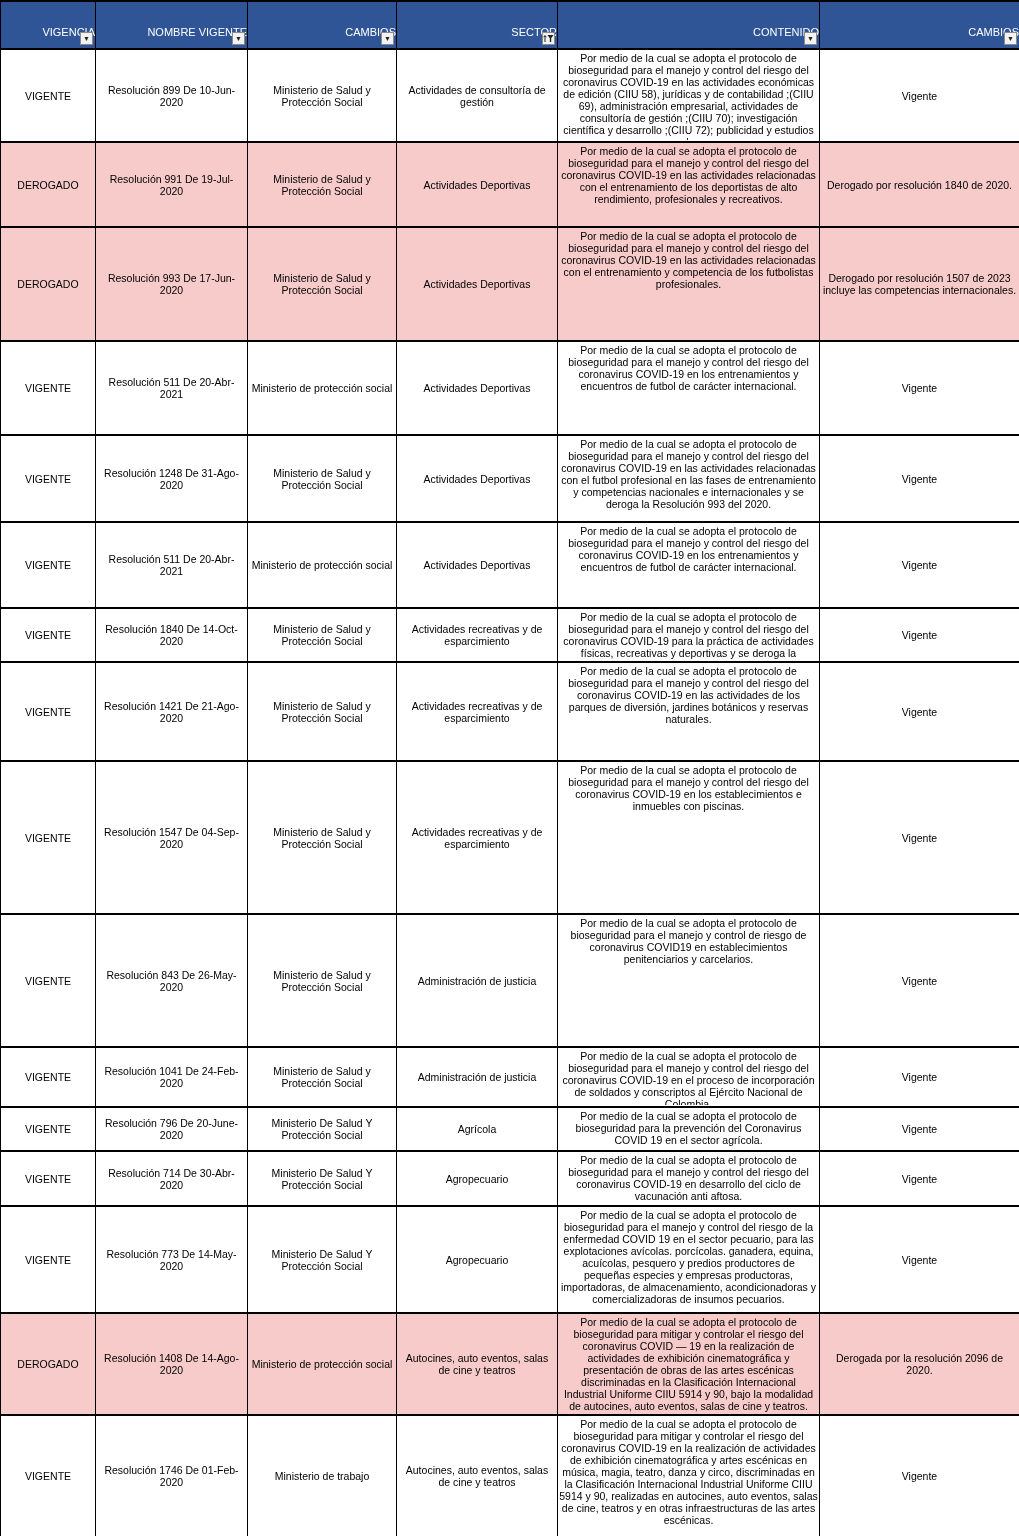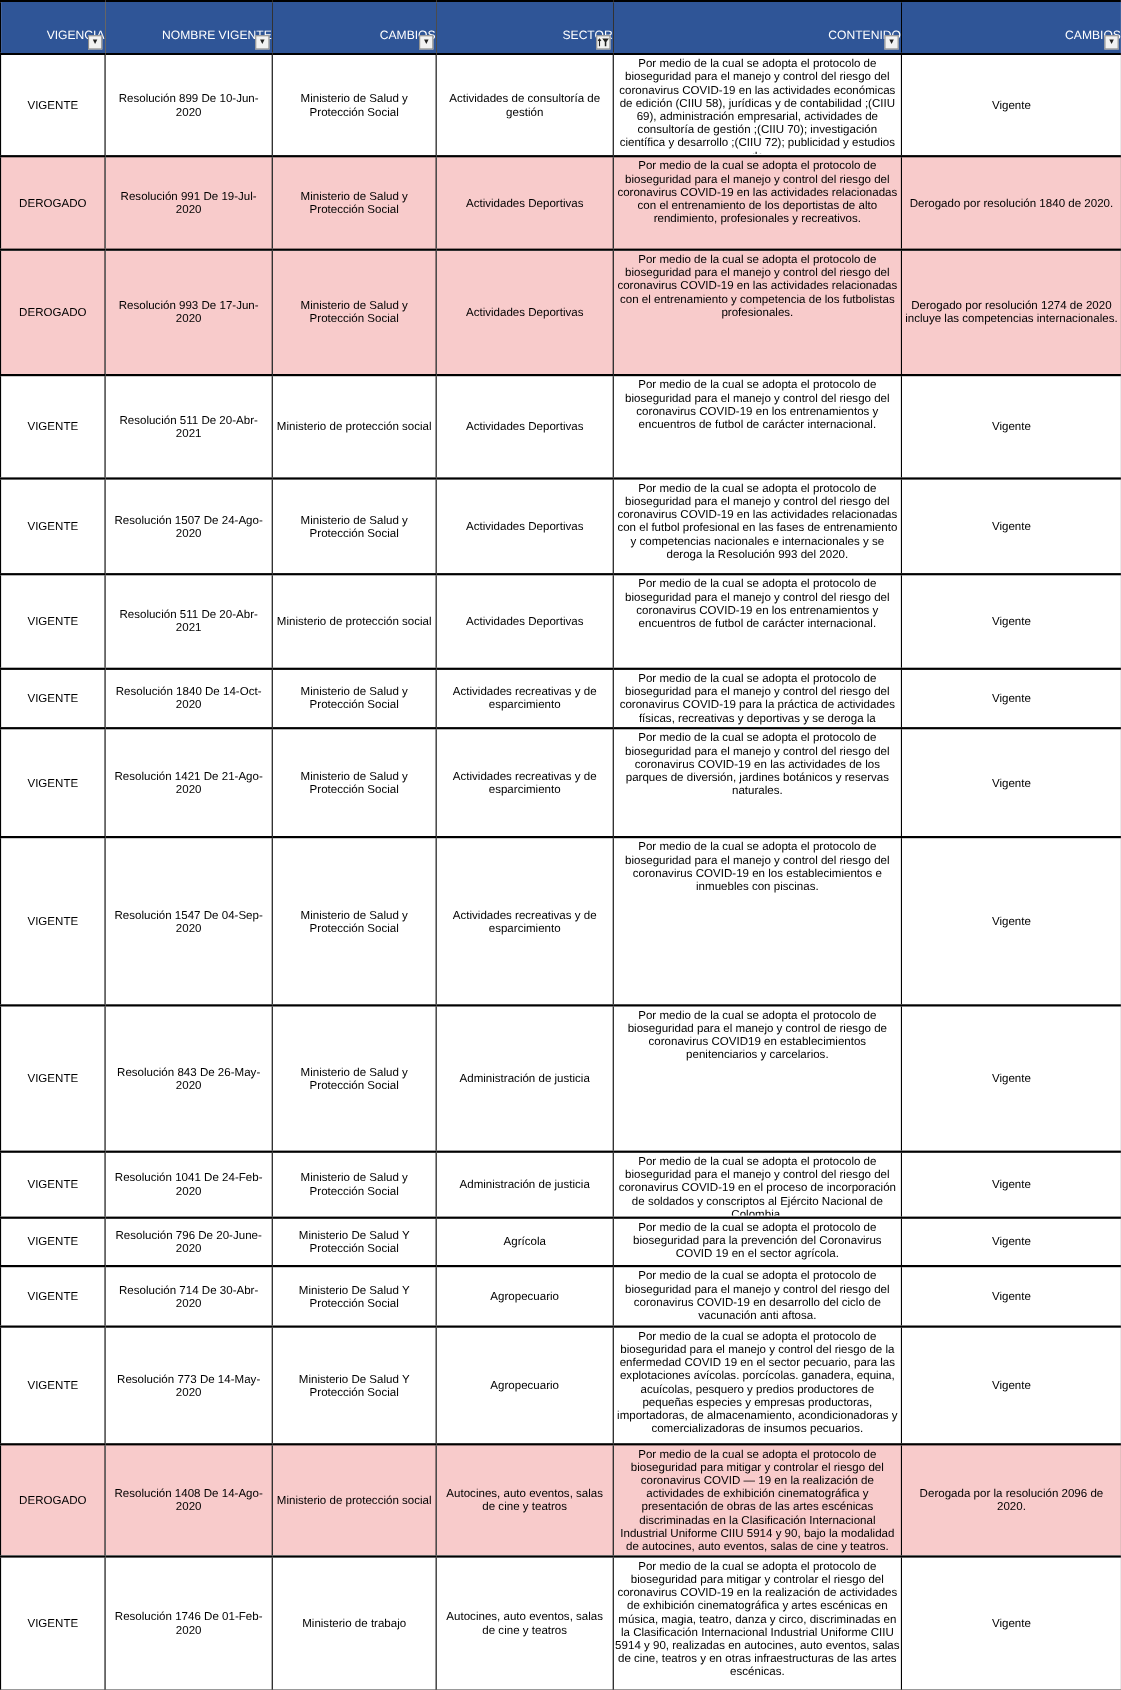--- a/index.html
+++ b/index.html
@@ -163,21 +163,21 @@
     <td class="cell emisor">
           <div class="clip">Ministerio de Salud y Protección Social</div>
         </td>
     <td class="cell sector">
           <div class="clip">Actividades Deportivas</div>
         </td>
     <td class="cell contenido">
           <div class="clip" style="height: 111px;">Por medio de la cual se adopta el protocolo de bioseguridad para el manejo y control del riesgo del coronavirus COVID-19 en las actividades relacionadas con el  entrenamiento y competencia de los futbolistas profesionales.</div>
         </td>
     <td class="cell cambios">
-          <div class="clip">Derogado por resolución 1274 de 2020 incluye las competencias internacionales.</div>
+          <div class="clip">Derogado por resolución 1507 de 2023 incluye las competencias internacionales.</div>
         </td>
   </tr>
       <tr class="vigente" style="height: 94px;">
     <td class="cell vigencia">
           <div class="clip">VIGENTE</div>
         </td>
     <td class="cell nombre">
           <div class="clip">Resolución 511 De 20-Abr-2021</div>
         </td>
     <td class="cell emisor">
@@ -191,21 +191,21 @@
         </td>
     <td class="cell cambios">
           <div class="clip">Vigente</div>
         </td>
   </tr>
       <tr class="vigente" style="height: 87px;">
     <td class="cell vigencia">
           <div class="clip">VIGENTE</div>
         </td>
     <td class="cell nombre">
-          <div class="clip">Resolución 1507 De 24-Ago-2020</div>
+          <div class="clip">Resolución 1248 De 31-Ago-2020</div>
         </td>
     <td class="cell emisor">
           <div class="clip">Ministerio de Salud y Protección Social</div>
         </td>
     <td class="cell sector">
           <div class="clip">Actividades Deportivas</div>
         </td>
     <td class="cell contenido">
           <div class="clip" style="height: 84px;">Por medio de la cual se adopta el protocolo de bioseguridad para el manejo y control del riesgo del coronavirus COVID-19 en las actividades relacionadas con el futbol profesional en las fases de entrenamiento y competencias nacionales e internacionales y se deroga la Resolución 993 del 2020.</div>
         </td>

